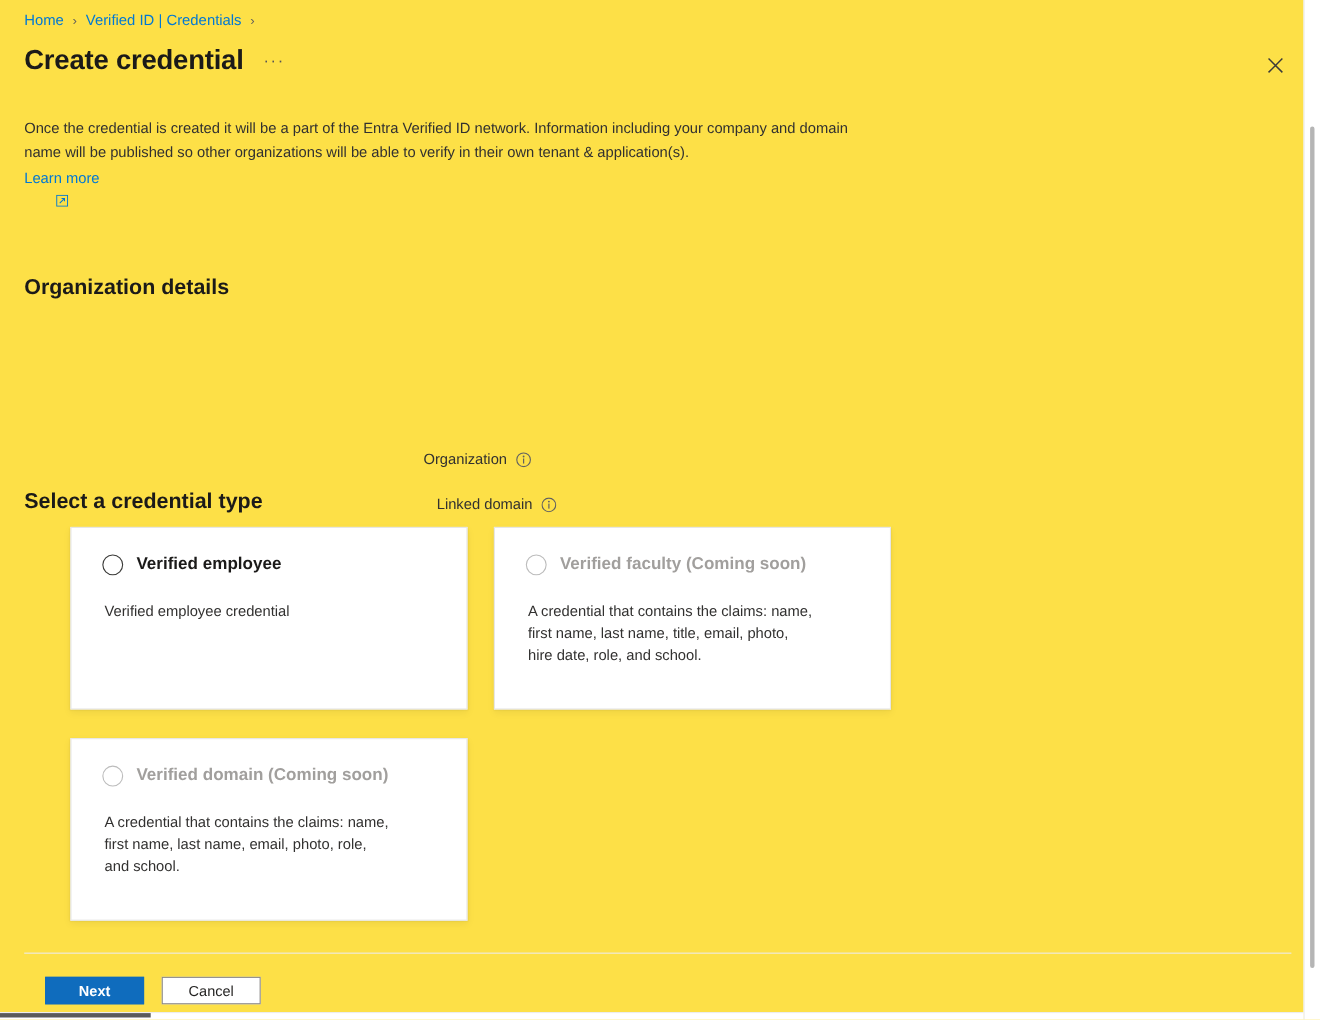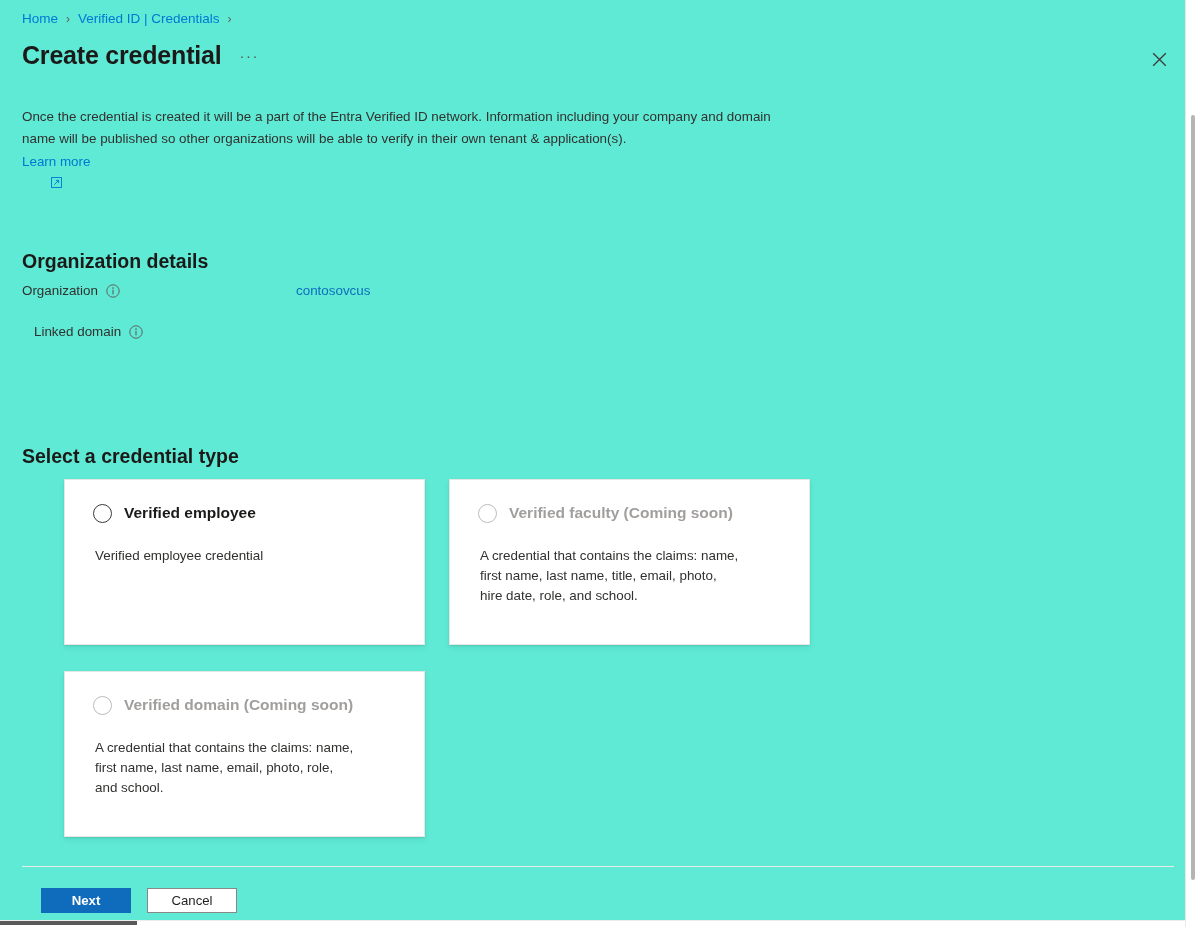--- a/index.html
+++ b/index.html
@@ -7,21 +7,21 @@
     margin: 0; padding: 0;
     width: 1200px; height: 927px;
     background: #ffffff;
     font-family: "Liberation Sans", sans-serif;
     color: #1b1a19;
     overflow: hidden;
   }
   .page {
     position: relative;
     width: 1200px; height: 927px;
-    background: #5eead4;
+    background: #fde047;
   }
 
   
   .breadcrumb {
     position: absolute;
     left: 22px; top: 9px;
     display: flex; align-items: center;
     font-size: 13.5px;
     line-height: 20px;
   }
@@ -102,20 +102,21 @@
   #org-heading  { top: 232px; }
   #type-heading { top: 427px; }
 
   
   .detail-row {
     position: absolute;
     left: 22px;
     width: 1000px;
     display: flex;
     align-items: center;
+    flex-direction: column;
   }
   #row-organization { top: 281px; }
   #row-domain       { top: 322px; margin-left: 12px; }
   .detail-label {
     width: 274px;
     flex: 0 0 274px;
     display: flex;
     align-items: center;
     gap: 8px;
     font-size: 13.4px;

